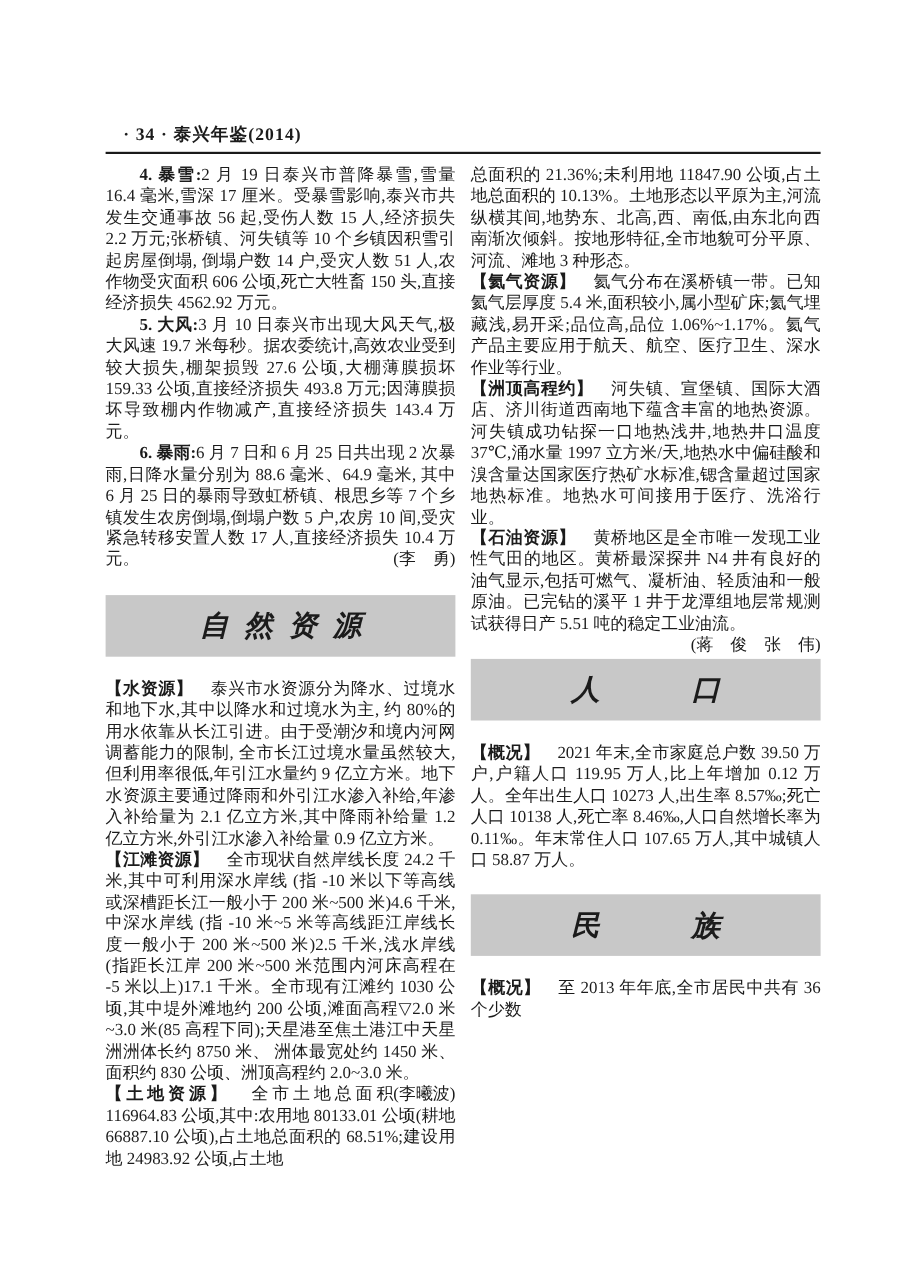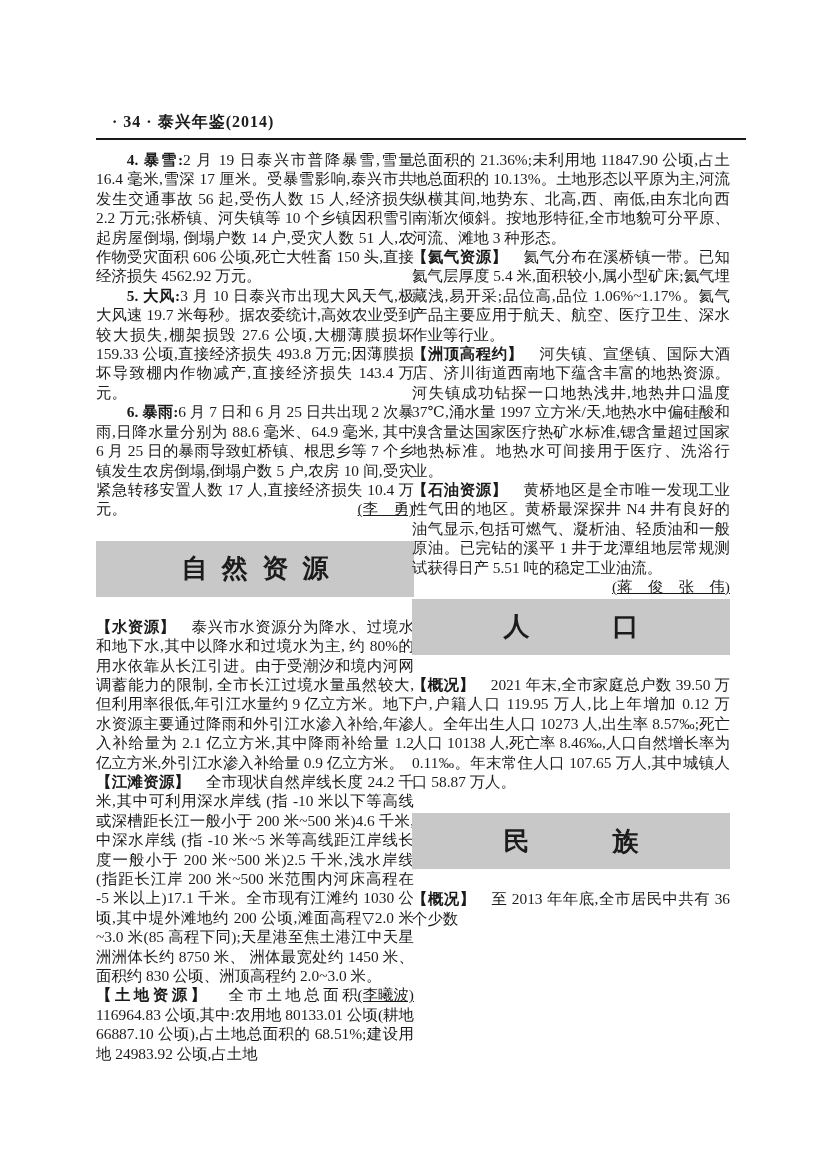--- a/index.html
+++ b/index.html
@@ -11,29 +11,29 @@
   .page{position:absolute;inset:0;}
   .page-header{
     position:absolute;left:96px;top:112px;width:650px;
     font-size:16px;font-weight:bold;letter-spacing:1px;margin-left:16px;
   }
   .header-rule{
     position:absolute;left:96px;top:138px;width:650px;height:2px;background:#1a1a1a;
   }
   .col{position:absolute;top:150px;width:318px;font-size:15.4px;line-height:19.4px;text-align:justify;}
   .col-left{left:96px;}
-  .col-right{left:412px;}
+  .col-right{left:428px;}
   p.para{margin:0;}
   p.indent{text-indent:2em;}
   .lead{font-weight:bold;}
-  .attr{float:right;text-decoration:underline;}
+  .attr{float:right;}
   .entry{margin-top:21px;}
   .section-box{
     background:#c8c8c8;height:56px;margin:22px 0 20px 0;
-    display:flex;align-items:center;justify-content:center;
+    display:flex;align-items:center;justify-content:center;font-style:italic;
   }
   .section-title{font-size:26px;font-weight:bold;white-space:nowrap;}
   .title4{letter-spacing:0.55em;padding-left:0.55em;}
   .title2{letter-spacing:3.2em;padding-left:3.2em;}
 </style>
 </head>
 <body>
 
 <div class="page">
 

